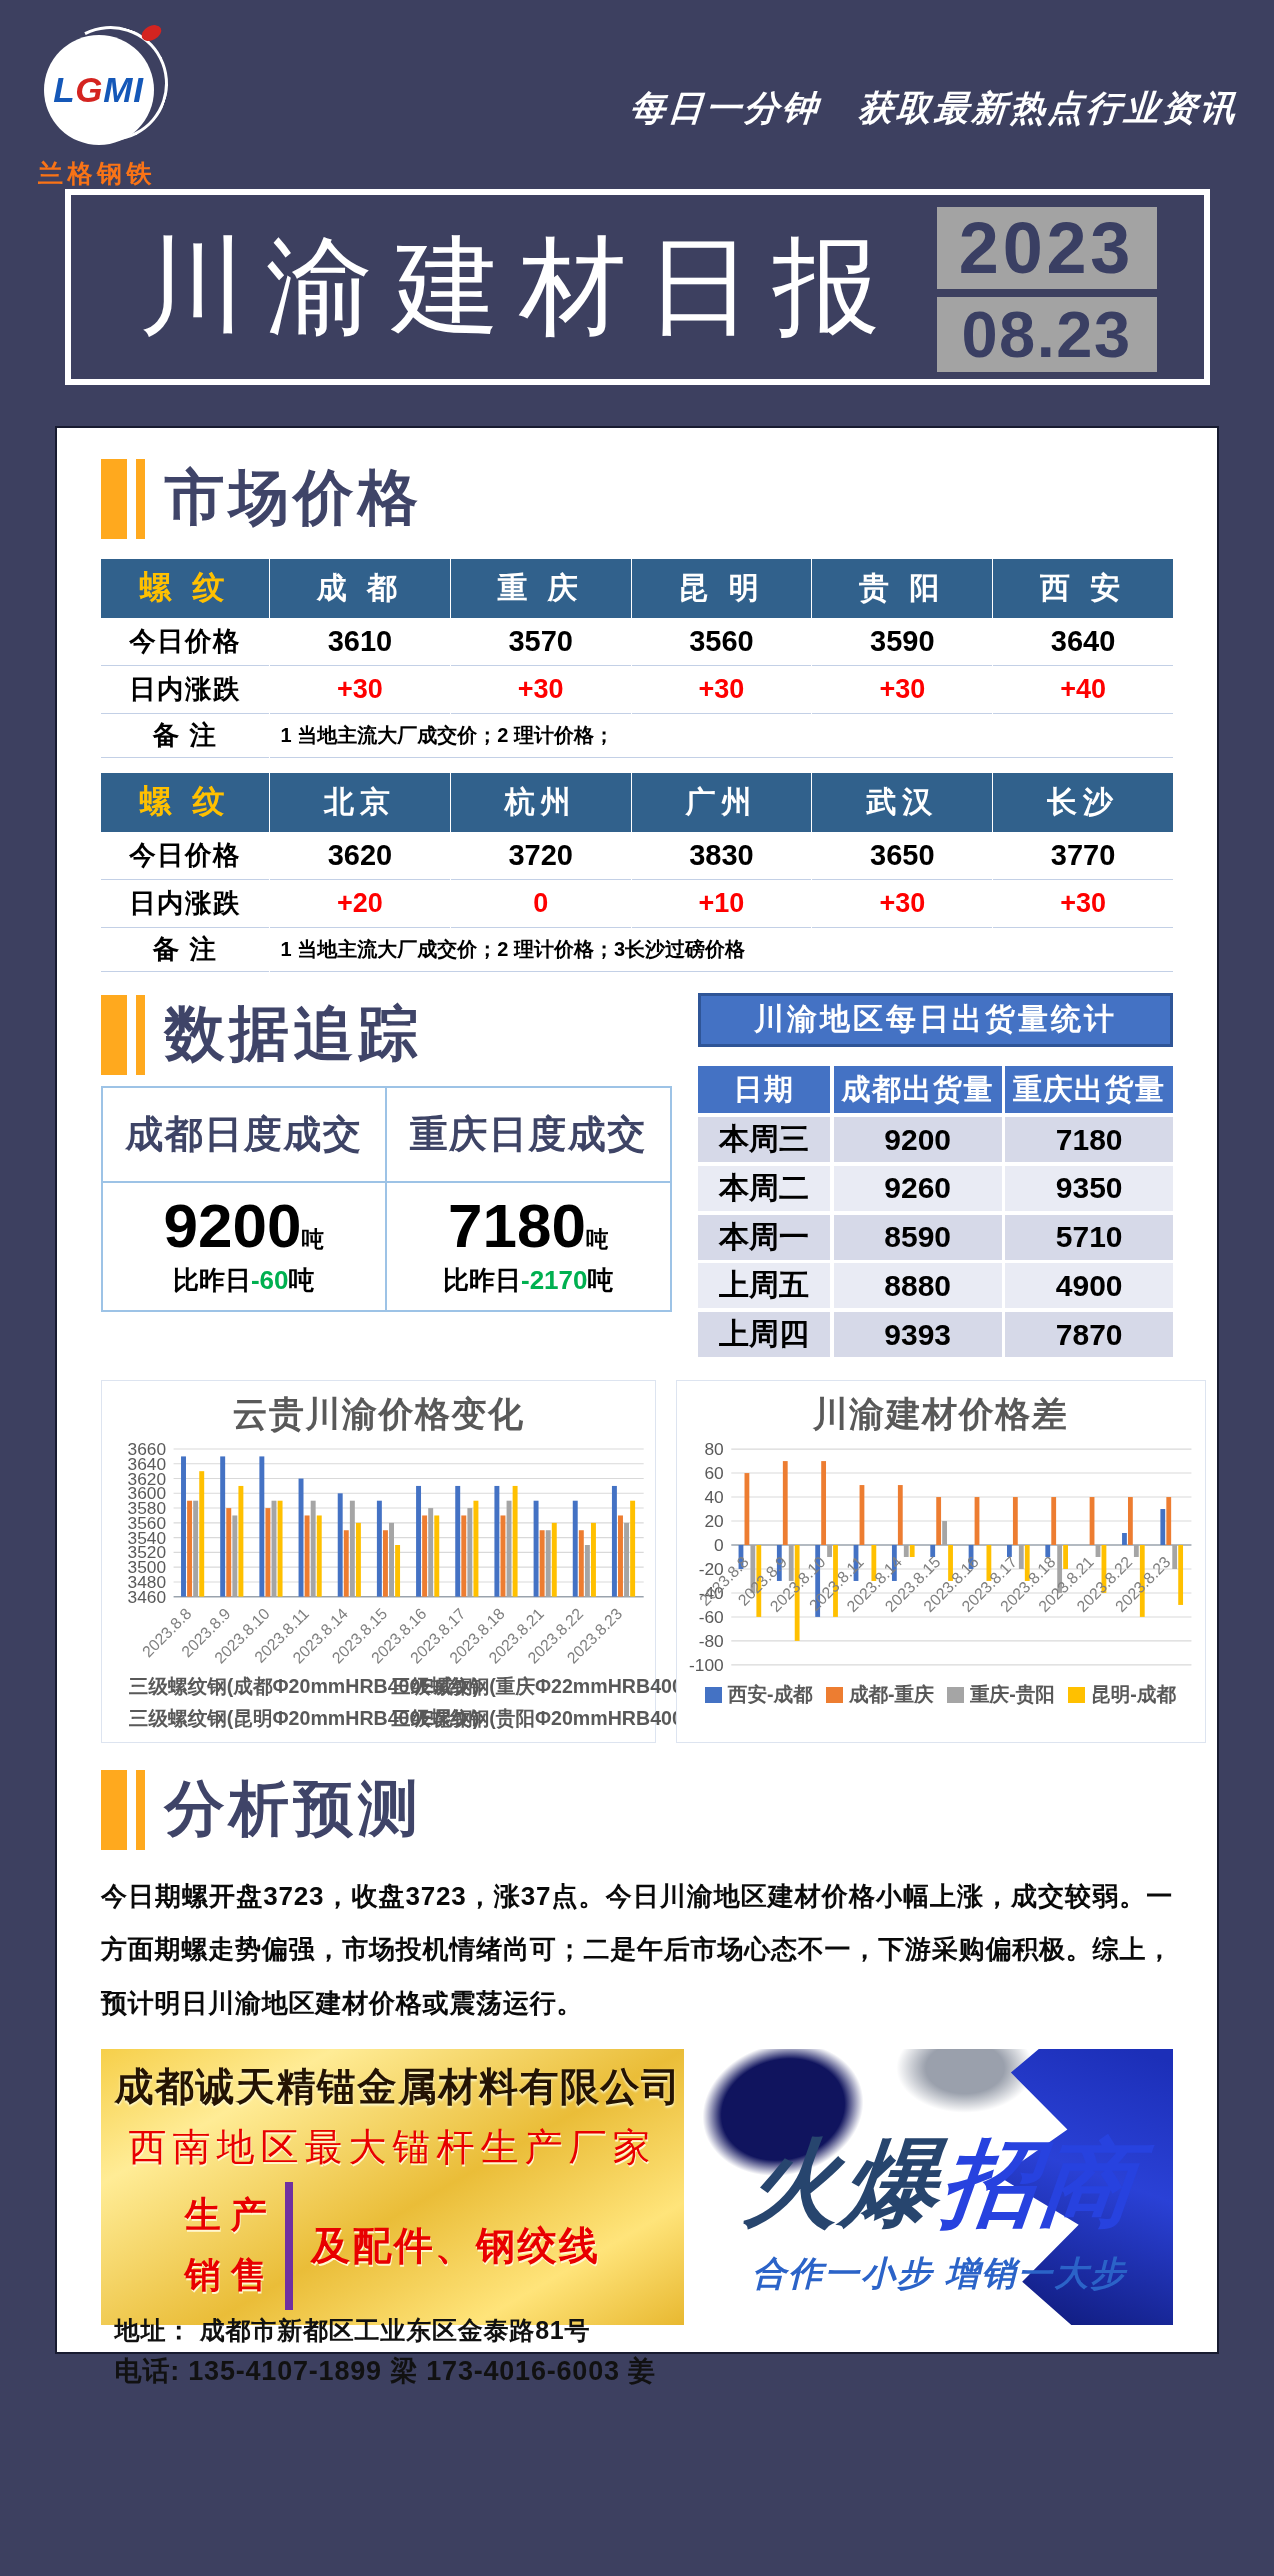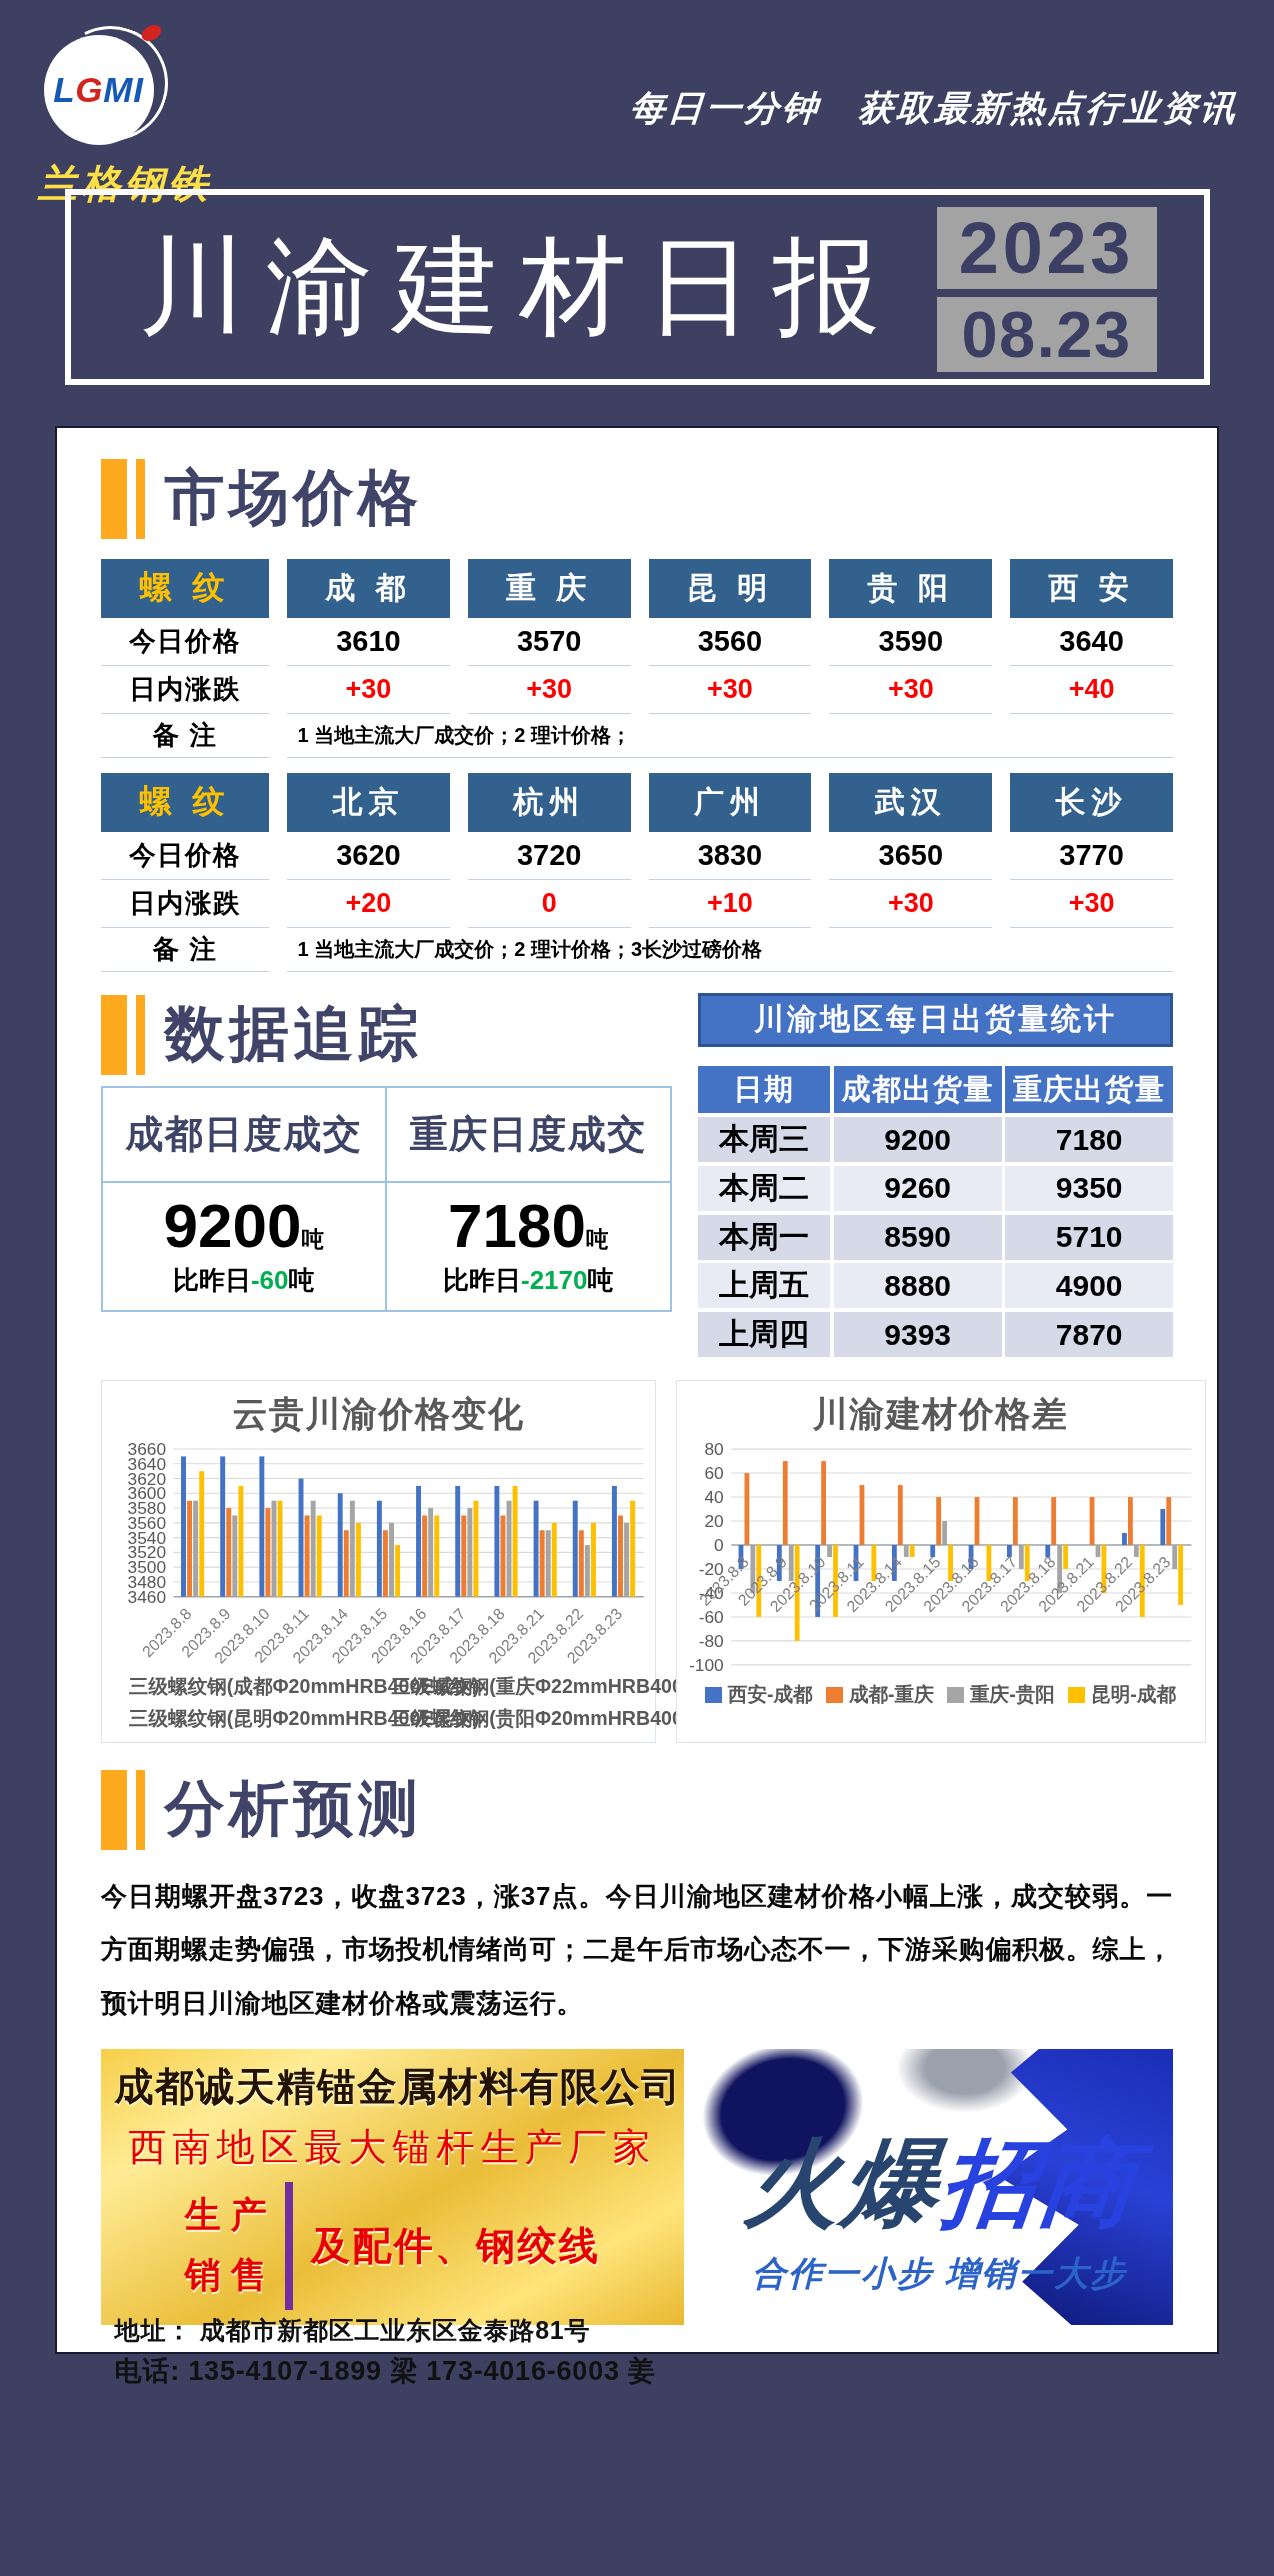--- a/index.html
+++ b/index.html
@@ -7,41 +7,41 @@
   *{box-sizing:border-box;}
 
   
   .topbar{position:relative;height:189px;}
   .logo{position:absolute;left:42px;top:26px;width:132px;height:128px;}
   .logo-ring{position:absolute;left:10.6px;top:0;width:115px;height:115px;border:3px solid #fff;border-radius:50%;border-left-color:transparent;transform:rotate(18deg);}
   .logo-disc{position:absolute;left:1.5px;top:9px;width:110px;height:110px;background:#fff;border-radius:50%;display:flex;align-items:center;justify-content:center;}
   .logo-disc span{font-style:italic;font-weight:bold;font-size:35px;letter-spacing:0.8px;color:#1558b8;}
   .logo-disc .g{color:#d42420;}
   .logo-dot{position:absolute;right:12px;top:0;width:21px;height:14.3px;background:#d42420;border-radius:50%;transform:rotate(-28deg);}
-  .logo-caption{position:absolute;left:38px;top:157px;color:#fde047;font-weight:bold;font-size:39px;letter-spacing:4.5px;white-space:nowrap;font-family:"Liberation Serif",serif;font-style:italic;}
+  .logo-caption{position:absolute;left:38px;top:157px;color:#f97316;font-weight:bold;font-size:25px;letter-spacing:4.5px;white-space:nowrap;font-family:"Liberation Serif",serif;}
   .tagline{position:absolute;right:36px;top:85px;color:#fff;font-size:35px;font-weight:bold;font-style:italic;font-family:"Liberation Serif",serif;letter-spacing:3px;white-space:nowrap;transform:skewX(-4deg);}
 
   
   .banner{width:1145px;height:196px;margin:0 auto;border:6.8px solid #fff;position:relative;display:flex;align-items:center;}
   .banner h1{margin:0;padding-left:69px;color:#fff;font-family:"Liberation Serif",serif;font-weight:400;font-size:107px;letter-spacing:19.6px;white-space:nowrap;}
   .datebadge{position:absolute;right:47px;top:12px;bottom:12px;width:220px;display:flex;flex-direction:column;gap:7.5px;}
   .datebadge .b1,.datebadge .b2{background:#a3a3a3;color:#3a3f63;display:flex;align-items:center;justify-content:center;font-weight:bold;}
   .datebadge .b1{height:86px;font-size:72px;letter-spacing:3.8px;}
   .datebadge .b2{flex:1;font-size:65px;letter-spacing:1.5px;}
 
   
   .card{width:1164px;margin:41px auto 0;background:#fff;border:2.3px solid #181b30;padding:22.6px 44px 27px;}
 
   .sec{display:flex;align-items:center;margin:7.5px 0 19.6px;}
   .sec .bar-w{width:26px;height:80px;background:#ffa91e;margin-right:9px;}
   .sec .bar-n{width:9px;height:80px;background:#ffa91e;margin-right:19.6px;}
   .sec .sec-title{font-size:60px;font-weight:bold;color:#3f4468;letter-spacing:4.5px;}
 
   
-  .ptable{display:grid;grid-template-columns:168px repeat(5,1fr);grid-template-rows:59px 48px 48px 44px;column-gap:18px;background:#fff;margin-bottom:15px;}
+  .ptable{display:grid;grid-template-columns:168px repeat(5,1fr);grid-template-rows:59px 48px 48px 44px;column-gap:1px;background:#fff;margin-bottom:15px;}
   .ptable .hc{background:#31618c;color:#fff;display:flex;align-items:center;justify-content:center;font-weight:bold;font-size:30px;letter-spacing:6px;}
   .ptable .hc.corner{color:#ffc000;font-size:32px;}
   .ptable .bc{background:#fff;border-bottom:1.5px solid #c3d0e6;display:flex;align-items:center;justify-content:center;font-weight:bold;color:#000;}
   .ptable .lbl{font-size:26.4px;letter-spacing:1.5px;}
   .ptable .val{font-size:29px;}
   .ptable .chg{font-size:27px;color:#fe0000;}
   .ptable .note{grid-column:2/7;justify-content:flex-start;padding-left:10.6px;font-size:20px;}
 
   
   .row2{display:flex;gap:26px;align-items:flex-start;margin-top:4.5px;}

